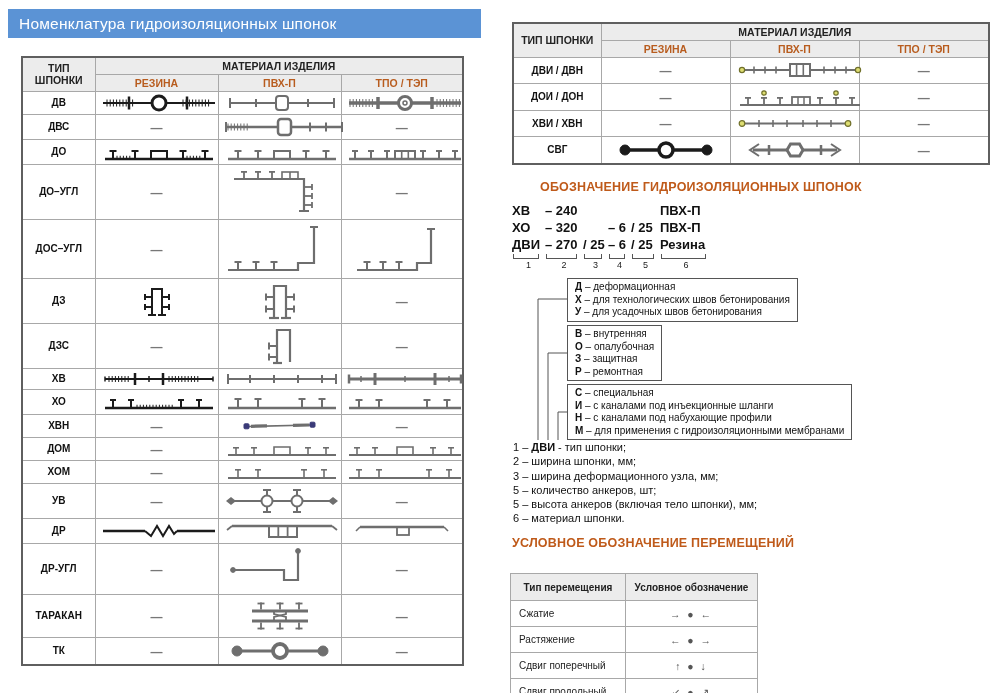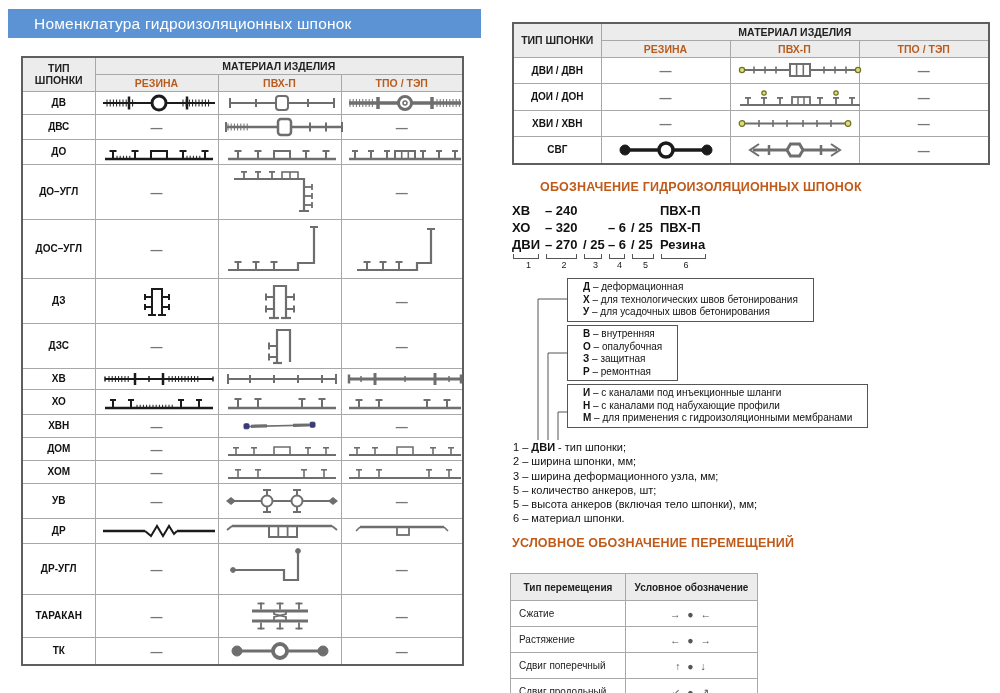--- a/index.html
+++ b/index.html
@@ -1,21 +1,21 @@
 <!DOCTYPE html>
 <html><head>
 <meta charset="utf-8">
 <style>
   html,body{margin:0;padding:0;background:#fff;}
   .page{position:relative;width:1000px;height:693px;background:#ffffff;
         font-family:"Liberation Sans", sans-serif;color:#1a1a1a;overflow:hidden;}
 
   
   .title-bar{position:absolute;left:8px;top:9px;width:473px;height:29px;background:#5b93d5;
-             display:flex;align-items:center;padding-left:26px;box-sizing:border-box;}
+             display:flex;align-items:center;padding-left:11px;box-sizing:border-box;}
   .title-bar span{color:#ffffff;font-size:15.5px;letter-spacing:.2px;}
 
   
   table.ntable{border-collapse:collapse;position:absolute;background:#fff;border:2px solid #5f5f5f;table-layout:fixed;}
   table.ntable th, table.ntable td{border:1px solid #a8a8a8;text-align:center;vertical-align:middle;padding:2px 3px;box-sizing:border-box;}
   table.ntable thead th{background:#ececec;height:17px;padding:1px 2px;}
   .th-main{font-size:10.5px;font-weight:bold;color:#222;}
   .th-mat{font-size:10.5px;font-weight:bold;color:#b85c1e;}
   td.type{font-weight:bold;font-size:10px;color:#111;}
   td.cell svg{display:block;margin:0 auto;}
@@ -32,21 +32,21 @@
   
   #desig{position:absolute;left:512px;top:202px;border-collapse:collapse;}
   #desig td{padding:0;font-size:13px;font-weight:bold;color:#111;height:17px;text-align:left;vertical-align:middle;white-space:nowrap;}
   #desig tr.brace-row td{height:6px;}
   #desig .brace{height:4px;border:1px solid #555;border-top:none;margin:1px 6px 0 1px;}
   #desig tr.num-row td{font-size:9px;font-weight:normal;color:#222;text-align:center;height:11px;}
 
   
   #legend{position:absolute;left:512px;top:276px;width:476px;height:166px;}
   #legend svg.connectors{position:absolute;left:0;top:0;}
-  .lbox{position:absolute;left:55px;border:1px solid #555;background:#fff;padding:2px 15px;
+  .lbox{position:absolute;left:55px;border:1px solid #555;background:#fff;padding:2px 7px;
         font-size:10px;line-height:12.5px;white-space:nowrap;color:#111;}
 
   
   #notes{position:absolute;left:513px;top:440px;font-size:11px;line-height:14.3px;color:#111;}
 
   
   #mv-table{position:absolute;left:510px;top:557px;width:247px;border-collapse:collapse;border:1.5px solid #666;table-layout:fixed;background:#fff;margin-top:16px;}
   #mv-table th{background:#ececec;border:1px solid #a8a8a8;font-size:10px;font-weight:bold;color:#222;height:24px;text-align:center;}
   #mv-table td{border:1px solid #a8a8a8;height:23px;font-size:10px;color:#222;vertical-align:middle;}
   #mv-table td.mtype{text-align:left;padding-left:8px;}
@@ -802,20 +802,21 @@
         <div><b>Х</b> – для технологических швов бетонирования</div>
         <div><b>У</b> – для усадочных швов бетонирования</div>
       </div>
       <div class="lbox" style="top:49px">
         <div><b>В</b> – внутренняя</div>
         <div><b>О</b> – опалубочная</div>
         <div><b>З</b> – защитная</div>
         <div><b>Р</b> – ремонтная</div>
       </div>
       <div class="lbox" style="top:108px">
+        <div><b>С</b> – специальная</div>
         <div><b>И</b> – с каналами под инъекционные шланги</div>
         <div><b>Н</b> – с каналами под набухающие профили</div>
         <div><b>М</b> – для применения с гидроизоляционными мембранами</div>
       </div>
     </div>
 
   <div id="notes">
       <div>1 – <b>ДВИ</b> - тип шпонки;</div>
       <div>2 – ширина шпонки, мм;</div>
       <div>3 – ширина деформационного узла, мм;</div>

